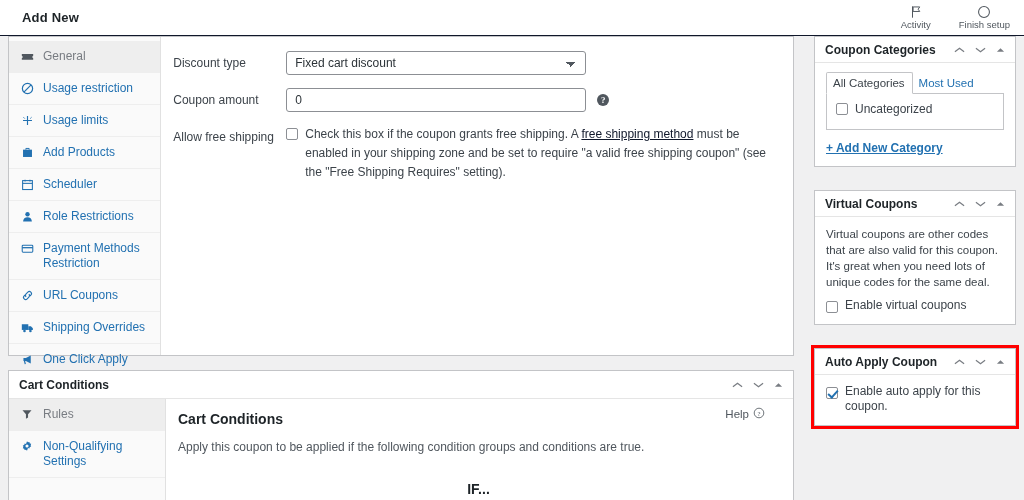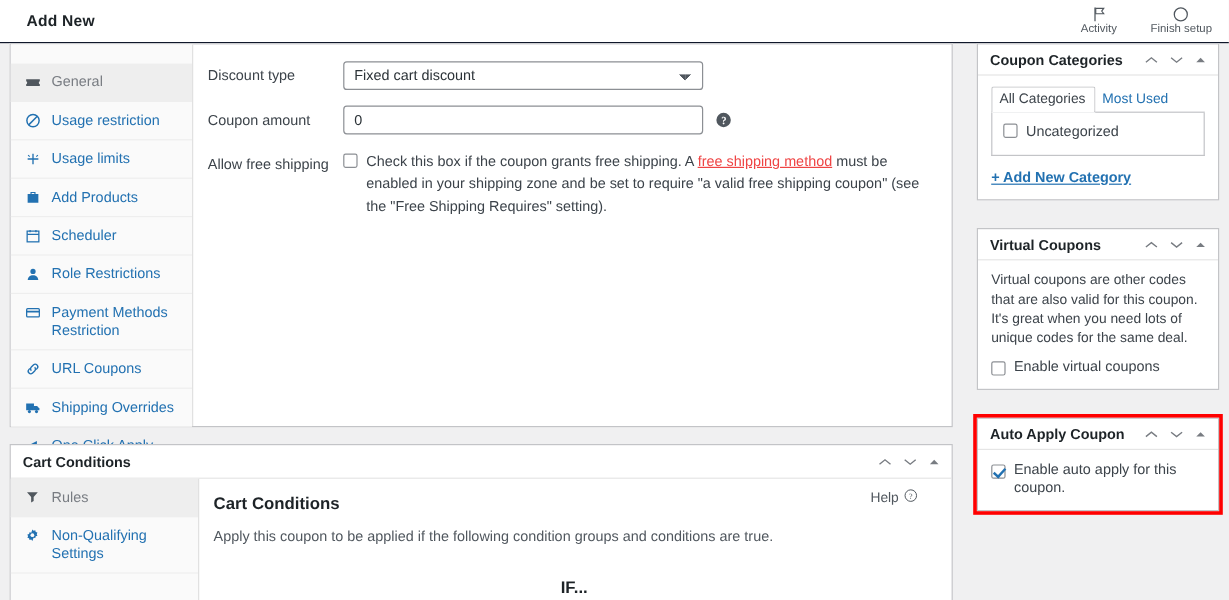--- a/index.html
+++ b/index.html
@@ -55,21 +55,21 @@
     position: absolute; left: 8px; top: 36px;
     width: 786px; height: 320px;
     background: #fff;
     border: 1px solid #c3c4c7;
     display: flex;
   }
   .coupon-nav {
     width: 157px;
     background: #fafafa;
     border-right: 1px solid #e1e1e1;
-    padding-top: 16px;
+    padding-top: 4px;
   }
   .nav-item {
     display: flex; align-items: flex-start; gap: 8px;
     padding: 8px 10px 8px 12px;
     border-bottom: 1px solid #eeeeee;
     font-size: 12px;
     color: #2271b1;
     line-height: 15px;
     min-height: 30px;
   }
@@ -119,21 +119,21 @@
     content: "";
     position: absolute; left: 3px; top: 0px;
     width: 4px; height: 8px;
     border: solid #2271b1; border-width: 0 2px 2px 0;
     transform: rotate(42deg);
   }
   .free-ship-text {
     font-size: 12px; line-height: 19px; color: #3c434a;
     max-width: 495px;
   }
-  .free-ship-text a { color: #ef4444; }
+  .free-ship-text a { color: #0f172a; }
 
   
   .rail { position: absolute; left: 814px; top: 36px; width: 202px; }
   .rail .postbox { margin-bottom: 23px; }
 
   .pb-body { padding: 9px 11px 11px 11px; }
 
   .cat-tabs { display: flex; align-items: flex-end; border-bottom: 1px solid #c3c4c7; margin-bottom: 0; }
   .cat-tab {
     font-size: 11.5px; padding: 4px 7px 4px 6px; color: #2271b1;

